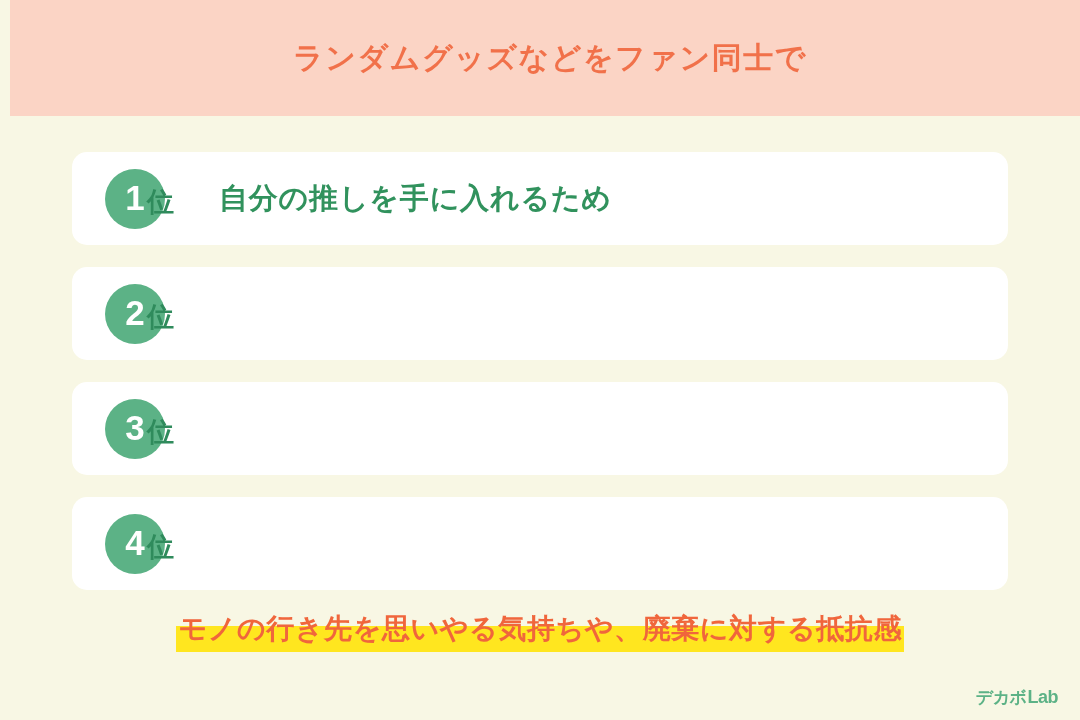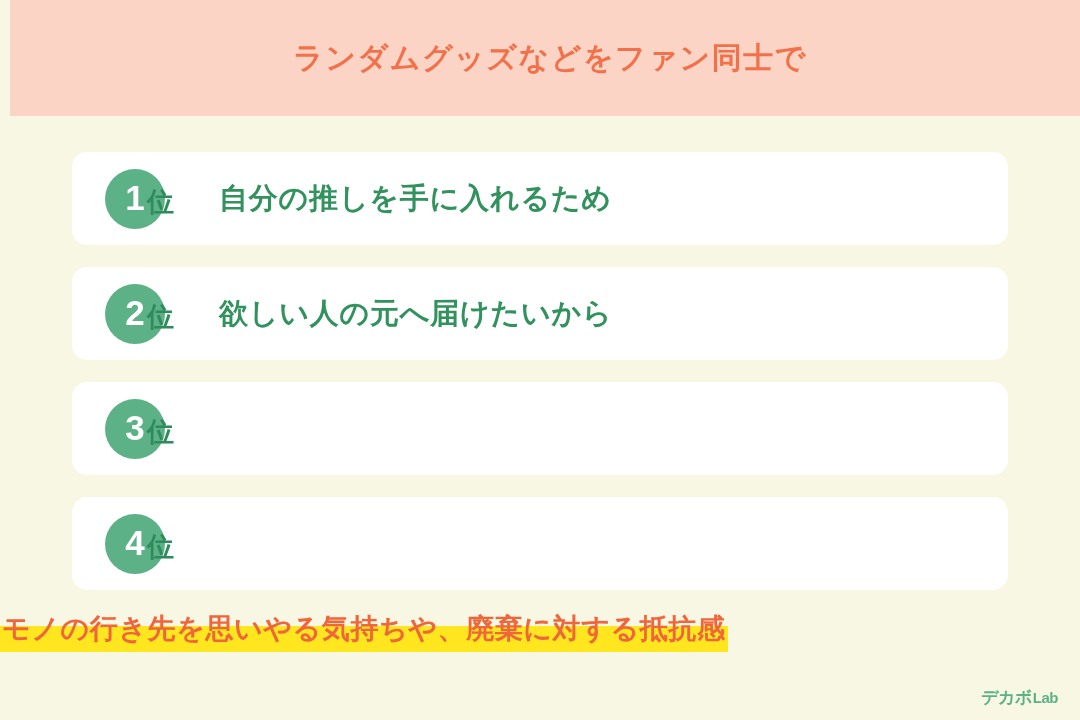--- a/index.html
+++ b/index.html
@@ -100,21 +100,21 @@
     white-space: nowrap;
     margin-left: 4px;
   }
 
   
   .summary-wrap {
     position: absolute;
     left: 0;
     top: 608px;
     width: 904px;
-    text-align: left;
+    text-align: right;
   }
   .summary {
     display: inline-block;
     position: relative;
     color: #f0663c;
     font-size: 28px;
     font-weight: bold;
     letter-spacing: 0.6px;
     line-height: 1.2;
     white-space: nowrap;
@@ -132,21 +132,21 @@
     color: #5cb286;
     font-weight: bold;
     line-height: 1;
     margin-left: 13px;
   }
   .logo-jp {
     font-size: 17px;
     letter-spacing: -0.5px;
   }
   .logo-lab {
-    font-size: 15px;
+    font-size: 18px;
     letter-spacing: -0.5px;
     margin-left: 1px;
   }
 </style>
 </head>
 <body>
 
 <div class="header">
   <div class="header-line">ランダムグッズなどをファン同士で</div>
 </div>
@@ -163,21 +163,20 @@
     <div class="rank-text">自分の推しを手に入れるため</div>
   </div>
 
   <div class="rank-card">
     <div class="rank-badge">
       <div class="rank-circle">
         <span class="rank-num">2</span>
       </div>
       <span class="rank-kurai">位</span>
     </div>
-    <div class="rank-text">欲しい人の元へ届けたいから</div>
   </div>
 
   <div class="rank-card">
     <div class="rank-badge">
       <div class="rank-circle">
         <span class="rank-num">3</span>
       </div>
       <span class="rank-kurai">位</span>
     </div>
   </div>

